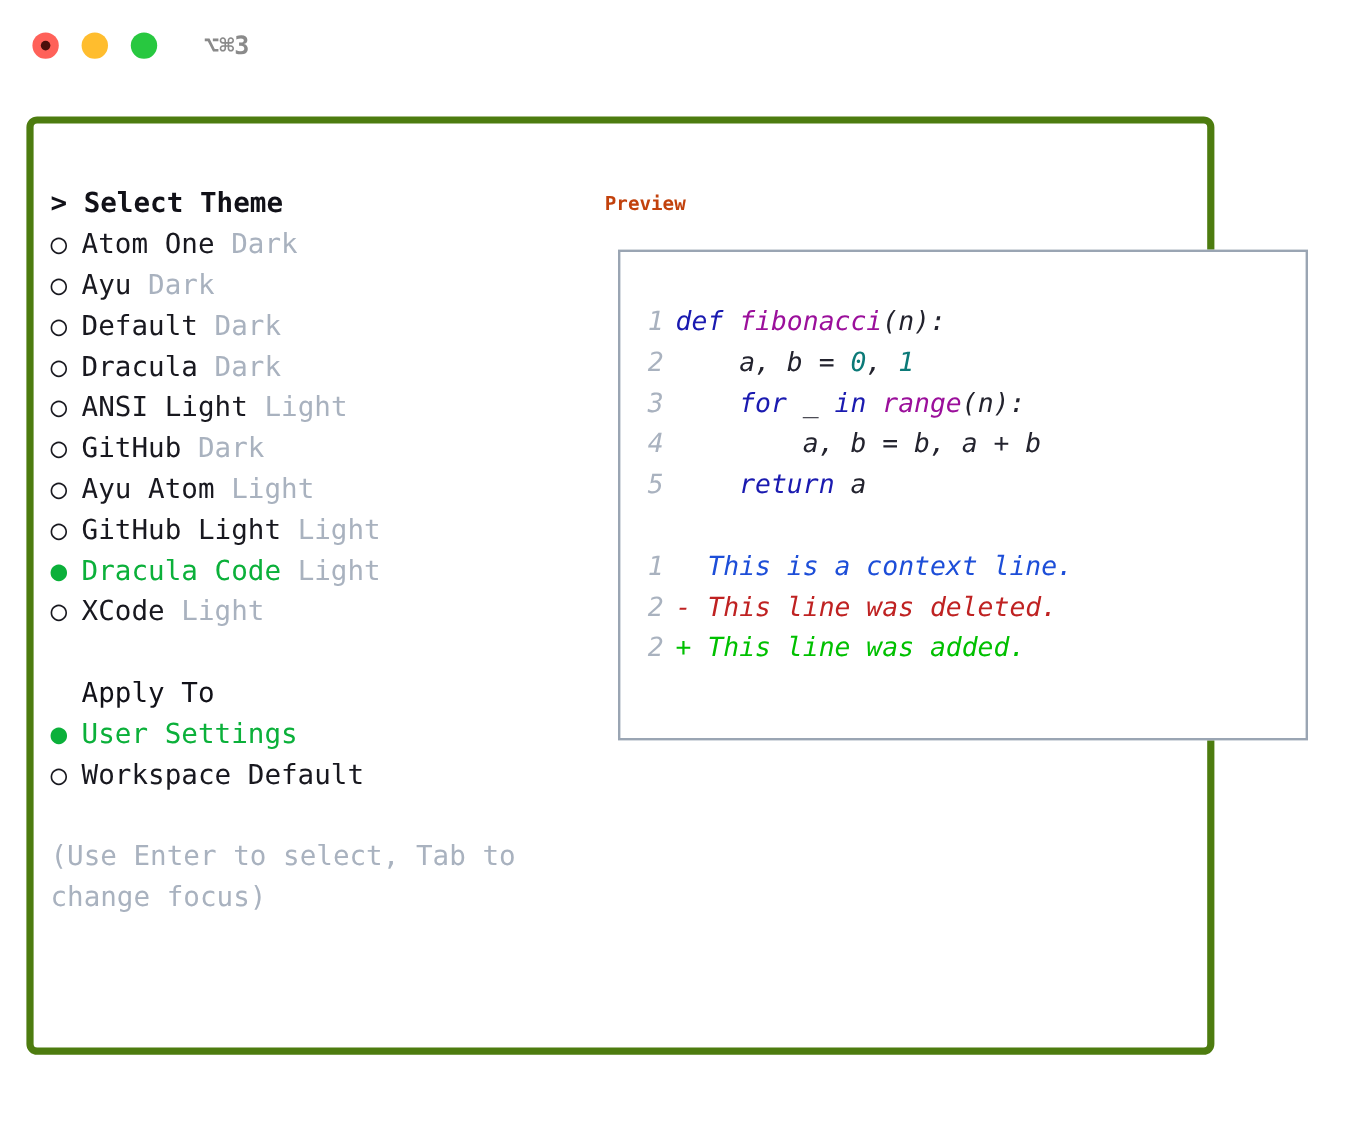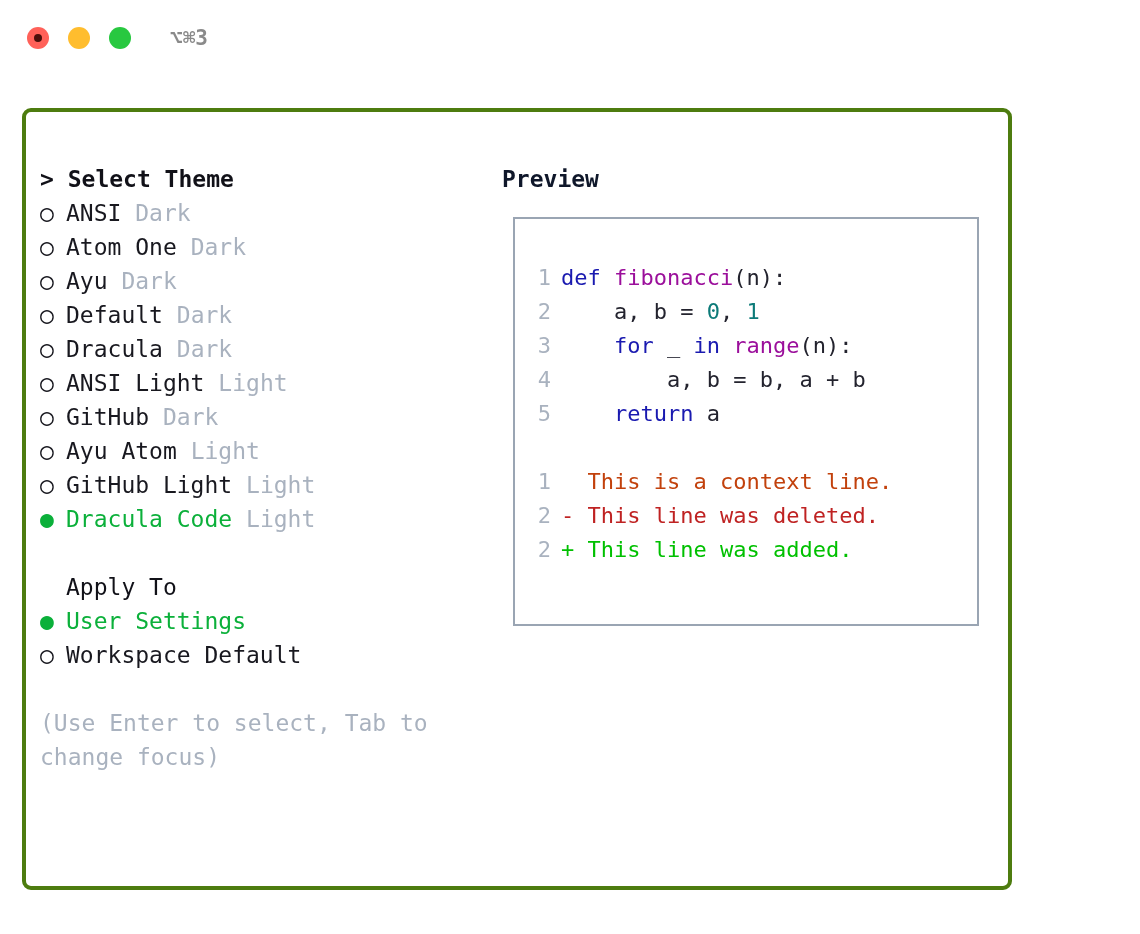--- a/index.html
+++ b/index.html
@@ -56,24 +56,23 @@
     letter-spacing: 0px;
     line-height: 30px;
   }
 
   
   .panel {
     position: absolute;
     left: 22px; top: 97px;
     width: 990px; height: 782px;
     box-sizing: border-box;
-    border: 4px solid #4d7c0f;
+    border: 6px solid #4d7c0f;
     border-radius: 9px;
     background: #ffffff;
-    margin-top: 11px;
   }
 
   .panel-inner {
     position: absolute;
     left: 0; top: 0;
     width: 100%; height: 100%;
   }
 
   
   .left-col {
@@ -122,34 +121,35 @@
   }
 
   
   .right-col {
     position: absolute;
     left: 476px; top: 50px;
     width: 490px;
   }
 
   .preview-title {
-    font-size: 23px;
+    font-size: 16px;
     font-weight: 700;
-    color: #0f172a;
+    color: #c2410c;
     height: 34px;
     line-height: 34px;
   }
 
   .preview-box {
     position: absolute;
     left: 11px; top: 55px;
-    width: 466px; height: 409px;
+    width: 575px; height: 409px;
     box-sizing: border-box;
     border: 2px solid #9aa5b3;
     background: #ffffff;
+    font-style: italic;
   }
 
   .code-area {
     position: absolute;
     left: 8px; top: 42px;
     width: 100%;
   }
 
   .code-line {
     height: 34px;
@@ -163,21 +163,21 @@
     text-align: right;
     color: #a9b2bf;
     margin-right: 10px;
   }
   .tok-kw   { color: #1a1ab0; }
   .tok-fn   { color: #9b0f9b; }
   .tok-num  { color: #0c7a78; }
   .tok-pl   { color: #23232e; }
 
   .diff-gap { height: 34px; }
-  .diff-ctx { color: #c2410c; }
+  .diff-ctx { color: #1d4ed8; }
   .diff-del { color: #bf2222; }
   .diff-add { color: #00c000; }
 </style>
 </head>
 <body>
 
 <div class="window">
 
   <div class="titlebar">
     <div class="dot dot-close"></div>
@@ -187,30 +187,30 @@
   </div>
 
   <div class="panel">
     <div class="panel-inner">
 
       <div class="left-col">
 
         <div class="section-header">&gt; Select Theme</div>
 
         <div id="theme-list">
-            <div class="opt-row"><span class="marker">○</span><span class="opt-label">ANSI</span> <span class="opt-kind">Dark</span></div>
             <div class="opt-row"><span class="marker">○</span><span class="opt-label">Atom One</span> <span class="opt-kind">Dark</span></div>
             <div class="opt-row"><span class="marker">○</span><span class="opt-label">Ayu</span> <span class="opt-kind">Dark</span></div>
             <div class="opt-row"><span class="marker">○</span><span class="opt-label">Default</span> <span class="opt-kind">Dark</span></div>
             <div class="opt-row"><span class="marker">○</span><span class="opt-label">Dracula</span> <span class="opt-kind">Dark</span></div>
             <div class="opt-row"><span class="marker">○</span><span class="opt-label">ANSI Light</span> <span class="opt-kind">Light</span></div>
             <div class="opt-row"><span class="marker">○</span><span class="opt-label">GitHub</span> <span class="opt-kind">Dark</span></div>
             <div class="opt-row"><span class="marker">○</span><span class="opt-label">Ayu Atom</span> <span class="opt-kind">Light</span></div>
             <div class="opt-row"><span class="marker">○</span><span class="opt-label">GitHub Light</span> <span class="opt-kind">Light</span></div>
             <div class="opt-row selected"><span class="marker">●</span><span class="opt-label">Dracula Code</span> <span class="opt-kind">Light</span></div>
+            <div class="opt-row"><span class="marker">○</span><span class="opt-label">XCode</span> <span class="opt-kind">Light</span></div>
           </div>
 
         <div class="spacer-row"></div>
 
         <div class="section-header plain" style="padding-left:26px;">Apply To</div>
 
         <div id="apply-list">
             <div class="opt-row selected"><span class="marker">●</span><span class="opt-label">User Settings</span></div>
             <div class="opt-row"><span class="marker">○</span><span class="opt-label">Workspace Default</span></div>
           </div>

